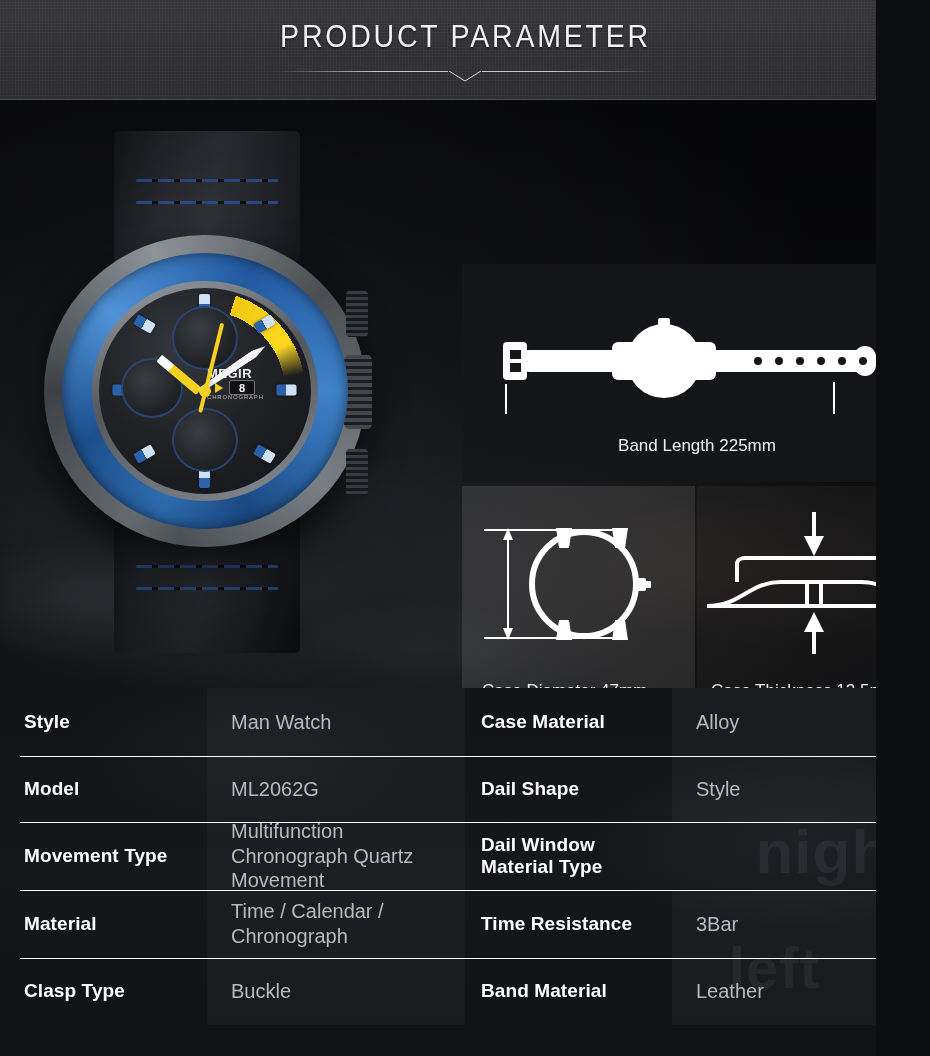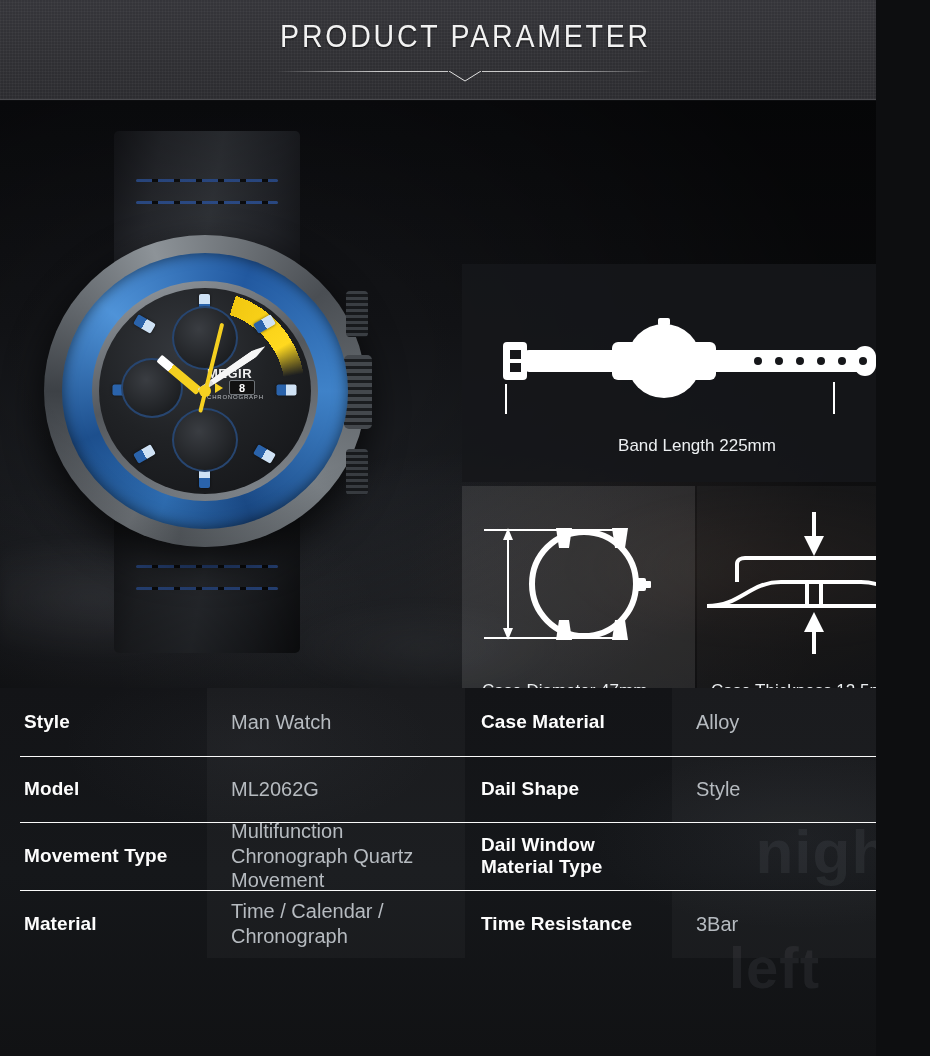--- a/index.html
+++ b/index.html
@@ -401,17 +401,32 @@
             <span class="val" style="max-width:200px">Time  / Calendar / Chronograph</span>
           </div>
         <div class="cell c-label2">
             <span class="lbl">Time Resistance</span>
           </div>
         <div class="cell c-value2">
             <span class="val">3Bar</span>
           </div>
       </div>
 
+      <div class="row" style="height:67px">
+        <div class="sep"></div>
+        <div class="cell c-label">
+            <span class="lbl">Clasp Type</span>
+          </div>
+        <div class="cell c-value">
+            <span class="val">Buckle</span>
+          </div>
+        <div class="cell c-label2">
+            <span class="lbl">Band Material</span>
+          </div>
+        <div class="cell c-value2">
+            <span class="val">Leather</span>
+          </div>
+      </div>
 
     </div>
   </div>
 
 </div>
 
 </body></html>

